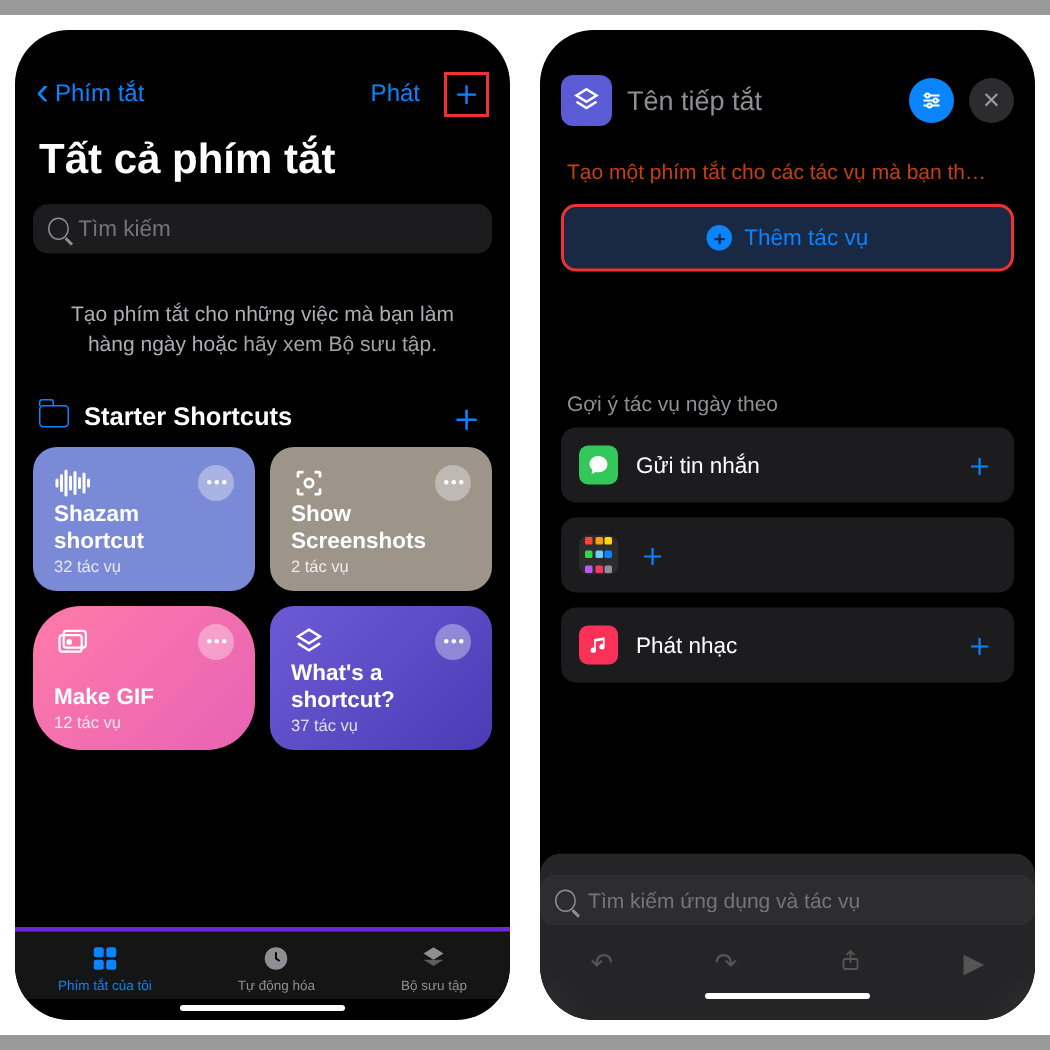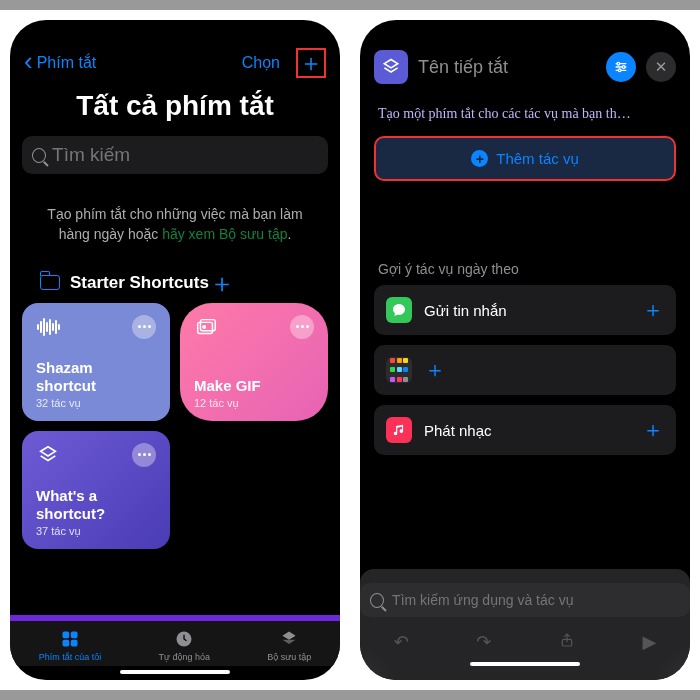--- a/index.html
+++ b/index.html
@@ -12,57 +12,57 @@
   .statusbar { height: 20px; display:flex; justify-content:flex-end; align-items:center; padding: 8px 18px 0; font-size:11px; gap:4px;}
   .notch { position:absolute; top:0; left:50%; transform:translateX(-50%); width:120px; height:24px; background:#000; border-radius: 0 0 14px 14px; z-index:5;}
   
   .navrow { display:flex; justify-content:space-between; align-items:center; padding: 8px 14px; }
   .navleft { display:flex; align-items:center; gap:2px; color:#0a84ff; font-size:16px;}
   .chevronL::before { content:"‹"; font-size:26px; color:#0a84ff; line-height:16px; margin-right:2px;}
   .navright { display:flex; align-items:center; gap:16px;}
   .choose { color:#0a84ff; font-size:16px;}
   .plusbox { width:30px; height:30px; display:flex; align-items:center; justify-content:center; border:2px solid #e33; }
   .plus { color:#0a84ff; font-size:24px; font-weight:300; line-height:20px;}
-  .bigtitle { font-size:28px; font-weight:700; padding: 4px 16px 10px; text-align: center;}
+  .bigtitle { font-size:28px; font-weight:700; padding: 4px 16px 10px;}
   .searchbar { margin: 4px 12px 12px; background:#1c1c1e; border-radius:10px; display:flex; align-items:center; padding:8px 10px; gap:6px;}
-  .searchbar input { background:transparent; border:none; color:#8e8e93; font-size:19px; width:100%; outline:none;}
+  .searchbar input { background:transparent; border:none; color:#8e8e93; font-size:15px; width:100%; outline:none;}
   .mag { width:15px; height:15px; border:1.6px solid #8e8e93; border-radius:50%; position:relative;}
   .mag::after { content:""; position:absolute; width:6px; height:1.6px; background:#8e8e93; bottom:-3px; right:-4px; transform:rotate(45deg);}
   .hint { text-align:center; color:#aeaeb2; font-size:14px; padding: 18px 28px 20px; line-height:1.45;}
-  .hint .link { color:#15803d;margin-top:40px;}
-  .sectionrow { display:flex; justify-content:flex-start; align-items:center; padding: 8px 16px 10px; margin-left: 14px;}
+  .hint .link { color:#a3a3a3;margin-top:40px;}
+  .sectionrow { display:flex; justify-content:space-between; align-items:center; padding: 8px 16px 10px;}
   .sectionrow .sl { display:flex; align-items:center; gap:10px; font-size:17px; font-weight:600;}
   .folder { width:20px; height:15px; border:1.5px solid #0a84ff; border-radius:3px; position:relative;}
   .folder::before { content:""; position:absolute; top:-5px; left:-1px; width:8px; height:4px; border:1.5px solid #0a84ff; border-bottom:none; border-radius:2px 2px 0 0;}
   .plusS { color:#0a84ff; font-size:26px; font-weight:300; line-height:20px;}
   .grid { display:grid; grid-template-columns:1fr 1fr; gap:10px; padding: 0 12px;}
-  .card { border-radius:16px; padding:12px 14px 12px; height:118px; display:flex; flex-direction:column; justify-content:space-between; position:relative;}
+  .card { border-radius:16px; padding:12px 14px 12px; height:96px; display:flex; flex-direction:column; justify-content:space-between; position:relative;}
   .c1 { background:#7a8ad6;}
   .c2 { background:#9d948a;}
   .c3 { background: linear-gradient(135deg,#ff7aa8,#e763b5); border-radius: 32px;}
   .c4 { background: linear-gradient(135deg,#6d5bd4,#4a3cb5);}
   .cardtop { display:flex; justify-content:space-between; align-items:flex-start;}
   .ci { width:24px; height:24px; display:flex; align-items:center; justify-content:center; color:#fff;}
   .more { width:24px; height:24px; background:rgba(255,255,255,.35); border-radius:50%; display:flex; align-items:center; justify-content:center; gap:2px;}
   .more span { width:3px; height:3px; background:#fff; border-radius:50%;}
   .ct { font-size:15px; font-weight:600; line-height:1.2; }
   .cs { font-size:11px; opacity:.82; margin-top:2px;}
-  .tabbar { margin-top:auto; background:#151515; display:flex; justify-content:space-around; padding:8px 0 4px; border-top:6px solid #6d28d9;}
+  .tabbar { margin-top:auto; background:#151515; display:flex; justify-content:space-around; padding:8px 0 4px; border-top:3px solid #6d28d9;}
   .tab { display:flex; flex-direction:column; align-items:center; gap:3px; font-size:9px; color:#8e8e93;}
   .tab.active { color:#0a84ff;}
   .tabicon { width:22px; height:20px;}
   .home { height:4px; width:110px; background:#fff; border-radius:3px; margin: 4px auto 6px;}
   
   .r-head { display:flex; align-items:center; gap:10px; padding: 10px 14px 8px;}
   .appicon { width:34px; height:34px; background:#5b5bd6; border-radius:8px; display:flex; align-items:center; justify-content:center;}
   .r-title { flex:1; color:#8e8e93; font-size:18px; font-weight:500;}
   .circbtn { width:30px; height:30px; border-radius:50%; display:flex; align-items:center; justify-content:center;}
   .settings { background:#0a84ff;}
   .closebtn { background:#2c2c2e; color:#9a9a9e; font-size:15px;}
-  .r-hint { color:#c4b5fd; font-size:14px; padding: 14px 18px 14px; font-family: Liberation Serif, serif;}
+  .r-hint { color:#c2410c; font-size:14px; padding: 14px 18px 14px;}
   .addbtn { margin: 0 14px; border:2px solid #e33; border-radius:10px; background:#192843; display:flex; align-items:center; justify-content:center; gap:8px; padding:12px 0; color:#0a84ff; font-size:15px; font-weight:500;}
   .pluscirc { width:17px; height:17px; border-radius:50%; background:#0a84ff; color:#192843; display:flex; align-items:center; justify-content:center; font-size:14px; font-weight:700; line-height:1;}
   .suggest { color:#8e8e93; font-size:14px; padding: 80px 18px 8px;}
   .srow { margin: 0 14px 10px; background:#1c1c1e; border-radius:10px; display:flex; align-items:center; padding:10px 12px; gap:12px;}
   .sicon { width:26px; height:26px; border-radius:6px; display:flex; align-items:center; justify-content:center; font-size:14px;}
   .si1 { background:#34c759;}
   .si2 { background:#2c2c2e;}
   .si3 { background:#fc3158;}
   .slabel { flex:1; font-size:15px;}
   .sadd { color:#0a84ff; font-size:22px; font-weight:300;}
@@ -86,21 +86,21 @@
   <div class="phone">
     <div class="notch"></div>
     <div class="statusbar"></div>
 
     <div class="navrow">
       <div class="navleft">
         <span class="chevronL"></span>
         <span>Phím tắt</span>
       </div>
       <div class="navright">
-        <span class="choose">Chọn</span>
+        <span class="choose">Phát</span>
         <div class="plusbox">
           <span class="plus">＋</span>
         </div>
       </div>
     </div>
 
     <div class="bigtitle">Tất cả phím tắt</div>
 
     <div class="searchbar">
       <span class="mag"></span>
@@ -136,20 +136,39 @@
               <span></span>
               <span></span>
               <span></span>
             </div>
         </div>
         <div>
             <div class="ct">Shazam shortcut</div>
             <div class="cs">32 tác vụ</div>
           </div>
       </div>
+      <div class="card c2">
+        <div class="cardtop">
+          <div class="ci">
+            <svg width="22" height="22" viewBox="0 0 24 24" fill="none" stroke="#fff" stroke-width="2">
+                <path d="M4 8V5a1 1 0 011-1h3M20 8V5a1 1 0 00-1-1h-3M4 16v3a1 1 0 001 1h3M20 16v3a1 1 0 01-1 1h-3"></path>
+                <circle cx="12" cy="12" r="3"></circle>
+              </svg>
+          </div>
+          <div class="more">
+              <span></span>
+              <span></span>
+              <span></span>
+            </div>
+        </div>
+        <div>
+            <div class="ct">Show Screenshots</div>
+            <div class="cs">2 tác vụ</div>
+          </div>
+      </div>
       <div class="card c3">
         <div class="cardtop">
           <div class="ci">
             <svg width="24" height="22" viewBox="0 0 26 22" fill="none" stroke="#fff" stroke-width="1.6">
                 <rect x="4" y="6" width="16" height="12" rx="2"></rect>
                 <rect x="7" y="3" width="16" height="12" rx="2"></rect>
                 <circle cx="11" cy="11" r="1.3" fill="#fff"></circle>
               </svg>
           </div>
           <div class="more">

